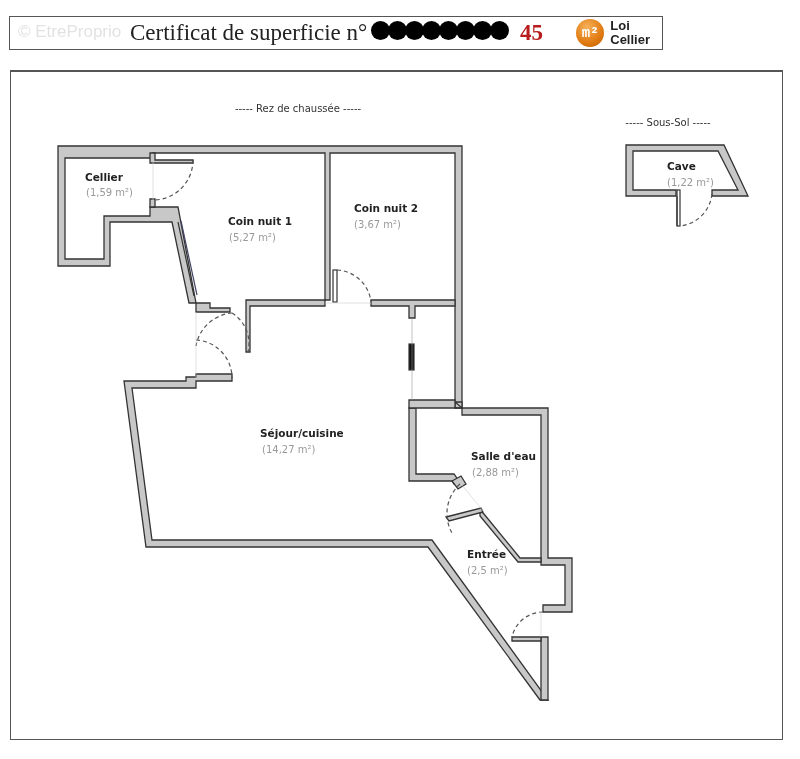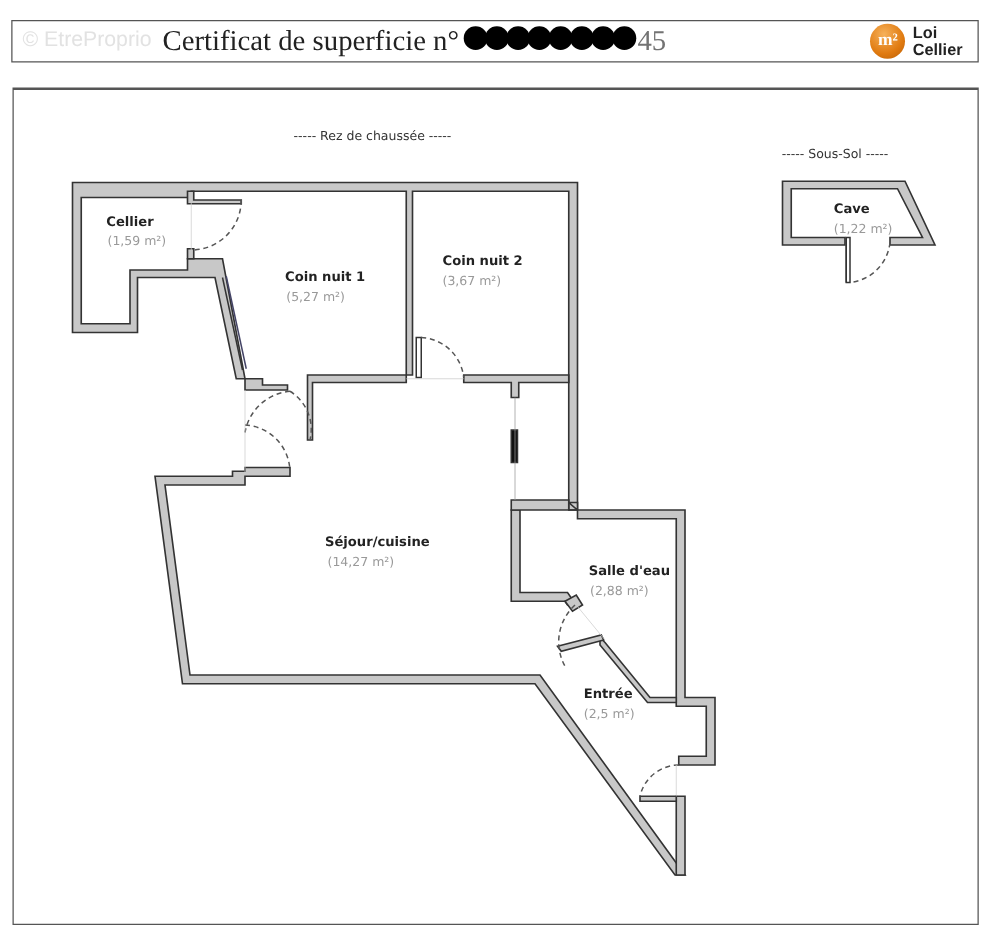--- a/index.html
+++ b/index.html
@@ -1,24 +1,24 @@
 <!DOCTYPE html>
 <html><head>
 <meta charset="utf-8">
 <style>
   html, body { margin:0; padding:0; background:#ffffff; }
   body { width:800px; height:759px; position:relative; overflow:hidden; font-family:"DejaVu Sans", sans-serif; }
-  .header { position:absolute; left:9px; top:16px; width:774px; height:34px; border:1px solid #555; box-sizing:border-box; background:#fff;padding-left:24px; }
+  .header { position:absolute; left:9px; top:16px; width:654px; height:34px; border:1px solid #555; box-sizing:border-box; background:#fff;padding-left:24px; }
   .watermark { position:absolute; left:8px; top:5px; font-family:"Liberation Sans", sans-serif; font-size:17px; color:#e2e2e2; white-space:nowrap; }
   .title { position:absolute; left:120px; top:3px; font-family:"Liberation Serif", serif; font-size:23px; color:#222; white-space:nowrap; }
   .redact { display:inline-block; vertical-align:middle; margin-top:-4px; }
   .redact span { display:inline-block; width:19px; height:19px; border-radius:50%; background:#000; margin-left:-2px; }
-  .title .tail { margin-left:1px; color:#737373; }
+  .title .tail { margin-left:11px; color:#b91c1c;font-weight:bold; }
   .logo { position:absolute; right:12px; top:2px; display:flex; align-items:center; gap:6px; }
-  .logo-circle { width:28px; height:28px; border-radius:50%; background:radial-gradient(circle at 40% 30%, #f6b15a, #e07a10 60%, #b85d05); color:#fff; font-family:Liberation Serif, serif; font-size:14px; font-weight:bold; display:flex; align-items:center; justify-content:center; }
+  .logo-circle { width:28px; height:28px; border-radius:50%; background:radial-gradient(circle at 40% 30%, #f6b15a, #e07a10 60%, #b85d05); color:#fff; font-family:Liberation Mono, monospace; font-size:14px; font-weight:bold; display:flex; align-items:center; justify-content:center; }
   .logo-text { font-family:"Liberation Sans", sans-serif; font-weight:bold; font-size:13px; line-height:14px; color:#222; text-align:left; }
   .plan { position:absolute; left:10px; top:70px; width:773px; height:670px; border:1px solid #555; border-top-width:2px; box-sizing:border-box; }
   svg { position:absolute; left:0; top:0; }
   .lbl { font-family:"DejaVu Sans", sans-serif; font-size:10px; fill:#333; }
   .rname { font-family:"DejaVu Sans", sans-serif; font-size:10.5px; font-weight:bold; fill:#222; }
   .rarea { font-family:"DejaVu Sans", sans-serif; font-size:10px; fill:#999; }
 </style>
 </head>
 <body>
 

